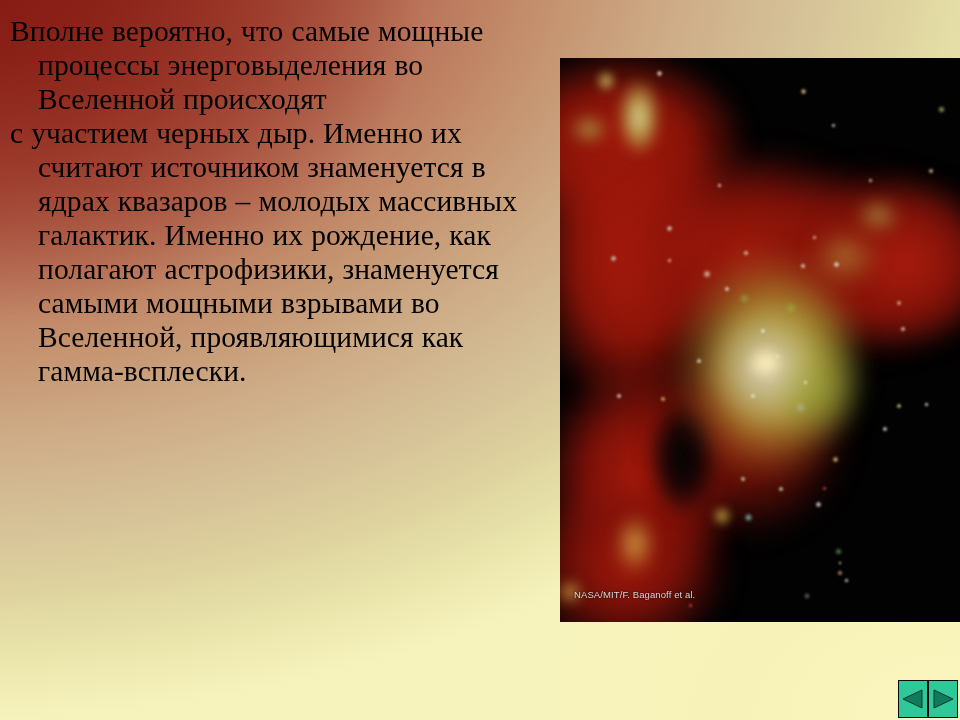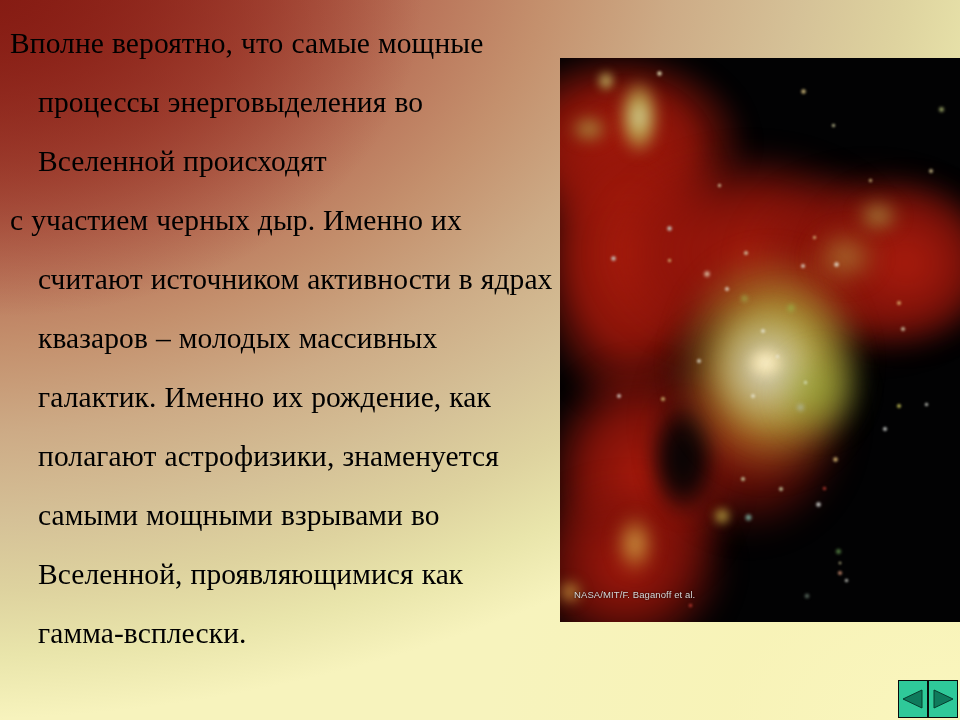--- a/index.html
+++ b/index.html
@@ -57,21 +57,21 @@
     position: absolute;
     left: 0;
     top: 14px;
     width: 556px;
     padding: 0;
   }
 
   .para {
     color: #000000;
     font-size: 29.5px;
-    line-height: 59px;
+    line-height: 34px;
     padding-left: 38px;
     text-indent: -28px;
     margin: 0 0 0 0;
     letter-spacing: 0.1px;
     word-spacing: 0.5px;
   }
 
   .para.p2 {
     margin-top: 0;
   }
@@ -140,21 +140,21 @@
 
   <div id="wash"></div>
 
   <div id="textblock">
 
     <p class="para p1">
       <span>Вполне вероятно, что самые мощные процессы энерговыделения во Вселенной происходят</span>
     </p>
 
     <p class="para p2">
-      <span>с участием черных дыр. Именно их считают источником активности в ядрах </span><span class="b">квазаров</span><span> – молодых массивных галактик. Именно их рождение, как полагают астрофизики, знаменуется самыми мощными взрывами во Вселенной, проявляющимися как гамма-всплески.</span>
+      <span>с участием черных дыр. Именно их считают источником знаменуется в ядрах </span><span class="b">квазаров</span><span> – молодых массивных галактик. Именно их рождение, как полагают астрофизики, знаменуется самыми мощными взрывами во Вселенной, проявляющимися как гамма-всплески.</span>
     </p>
 
   </div>
 
   <div id="picture">
 
     <div class="blob" style="left:-70px; top:-10px; width:260px; height:190px;
                 background: radial-gradient(closest-side, rgba(168,26,12,1) 0%, rgba(150,22,10,0.85) 55%, rgba(120,16,8,0) 100%);
                 filter: blur(9px);"></div>
 

